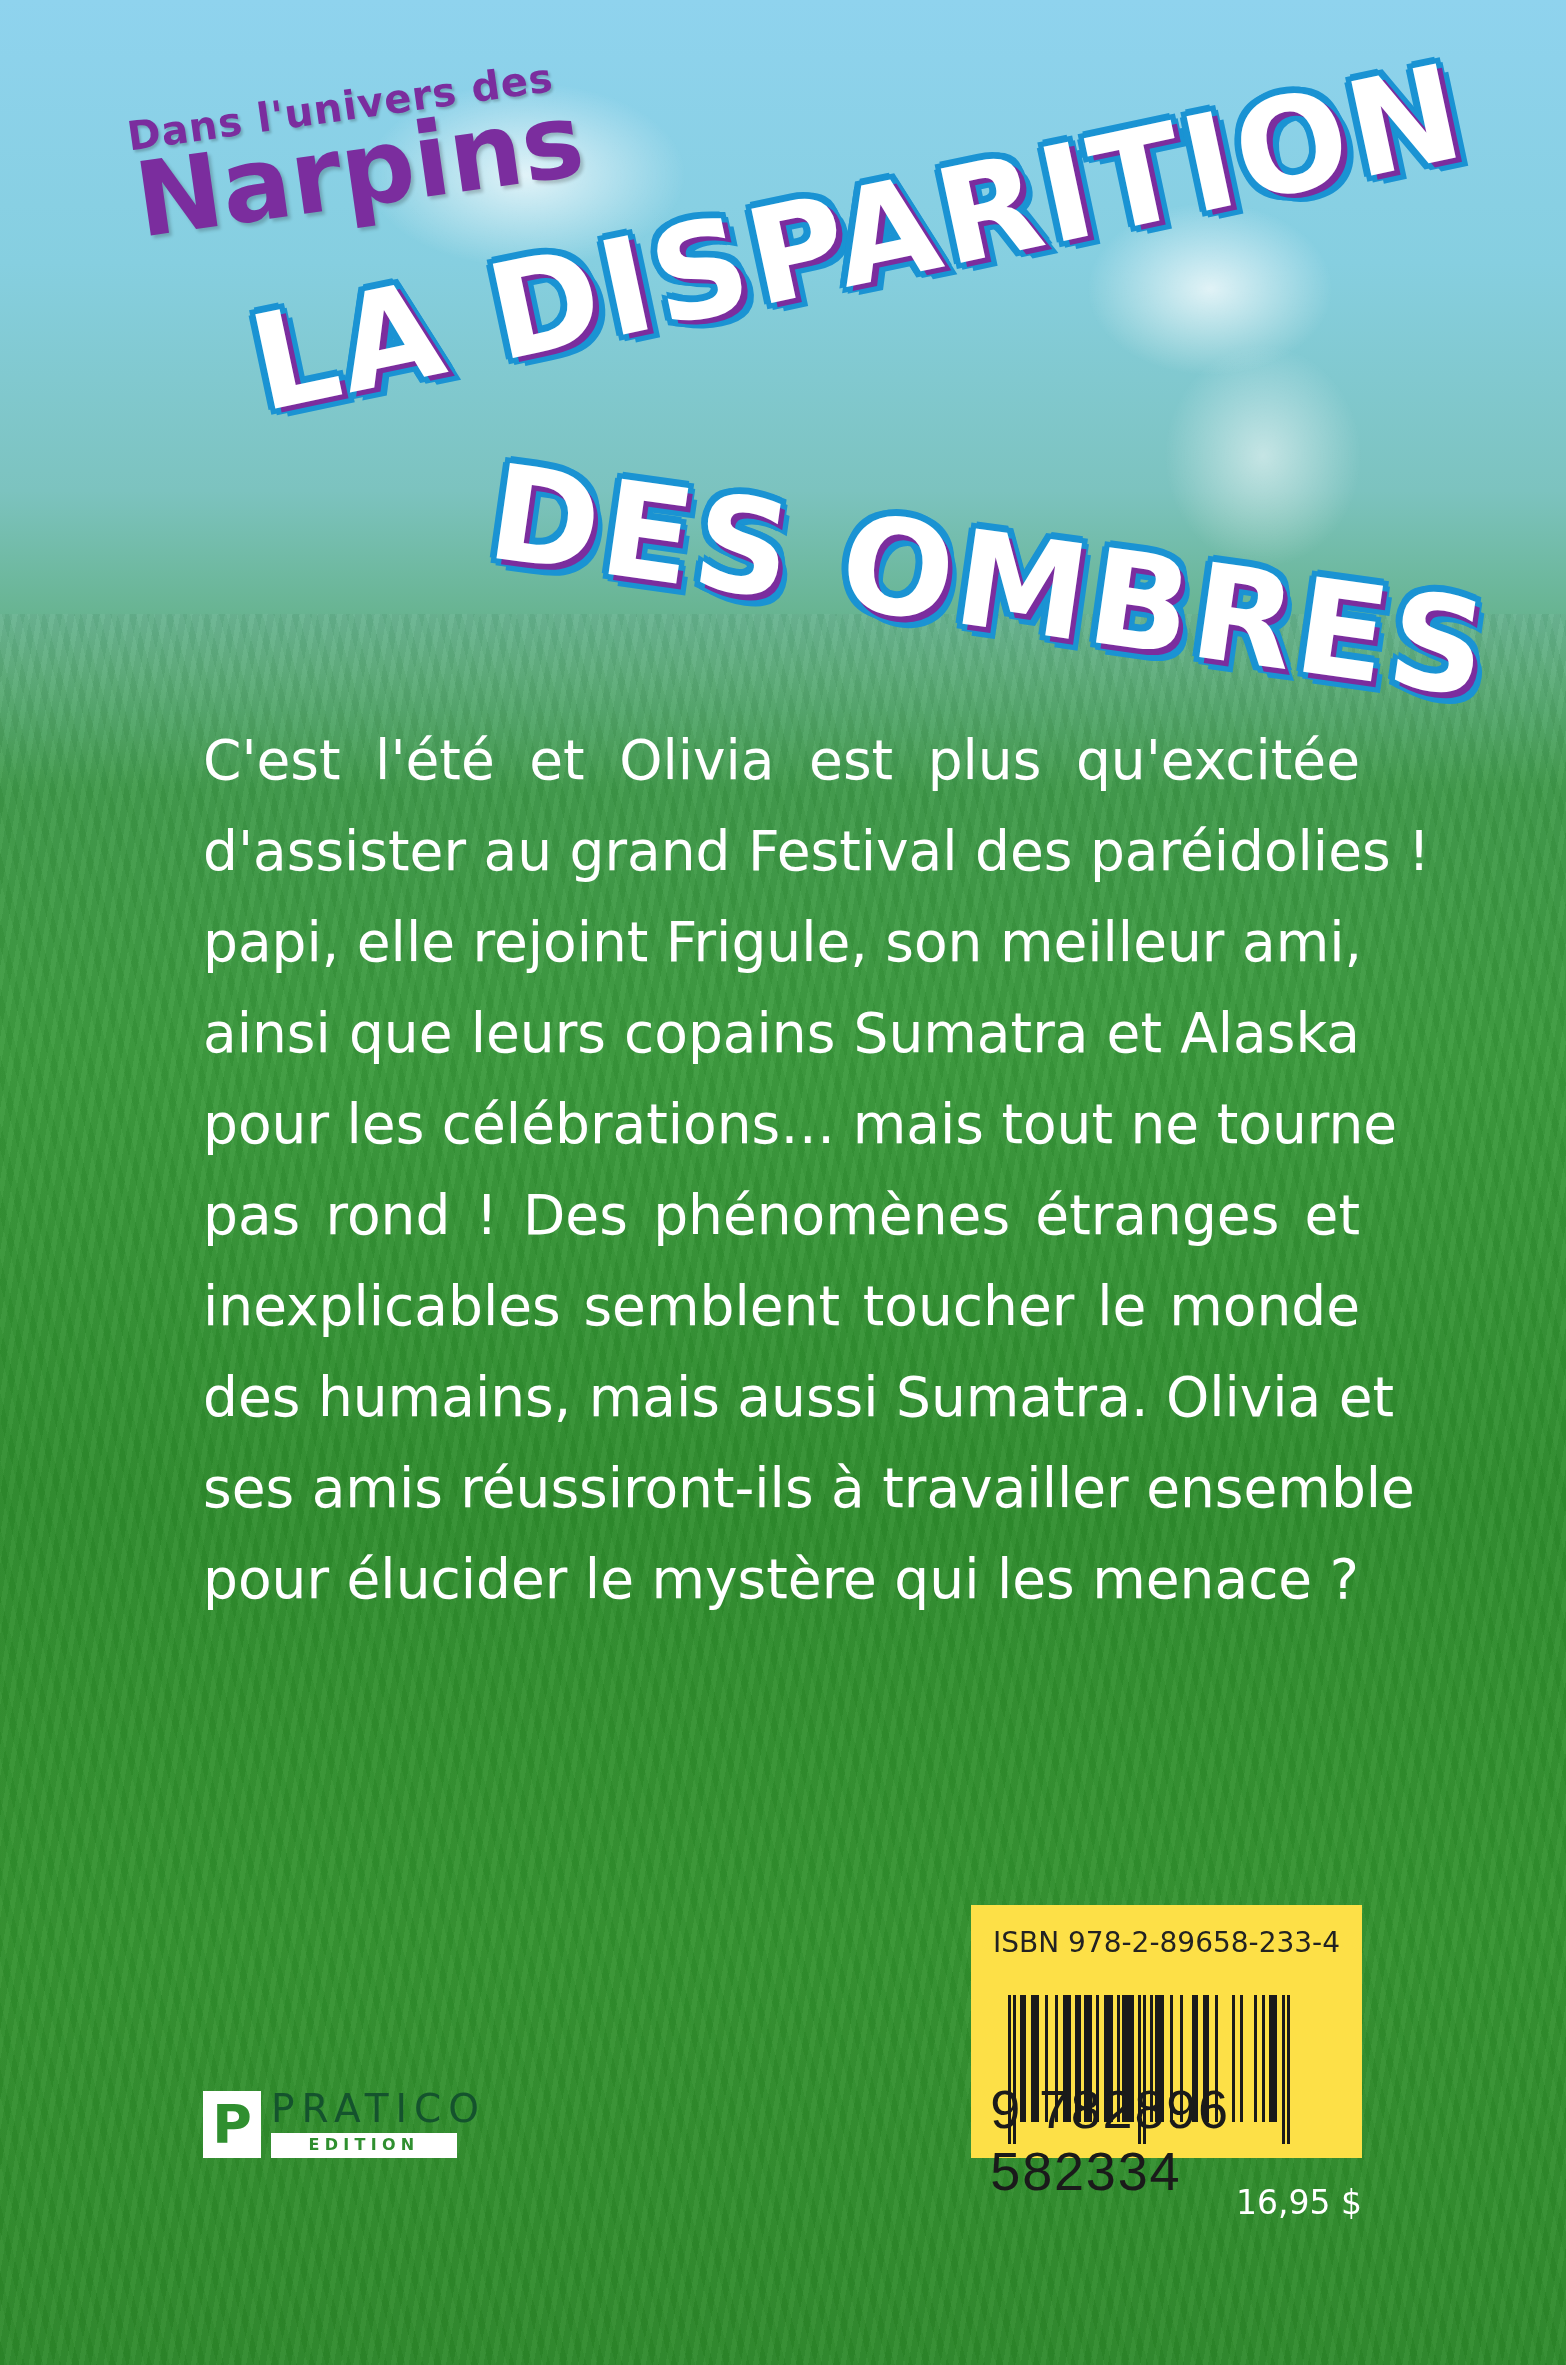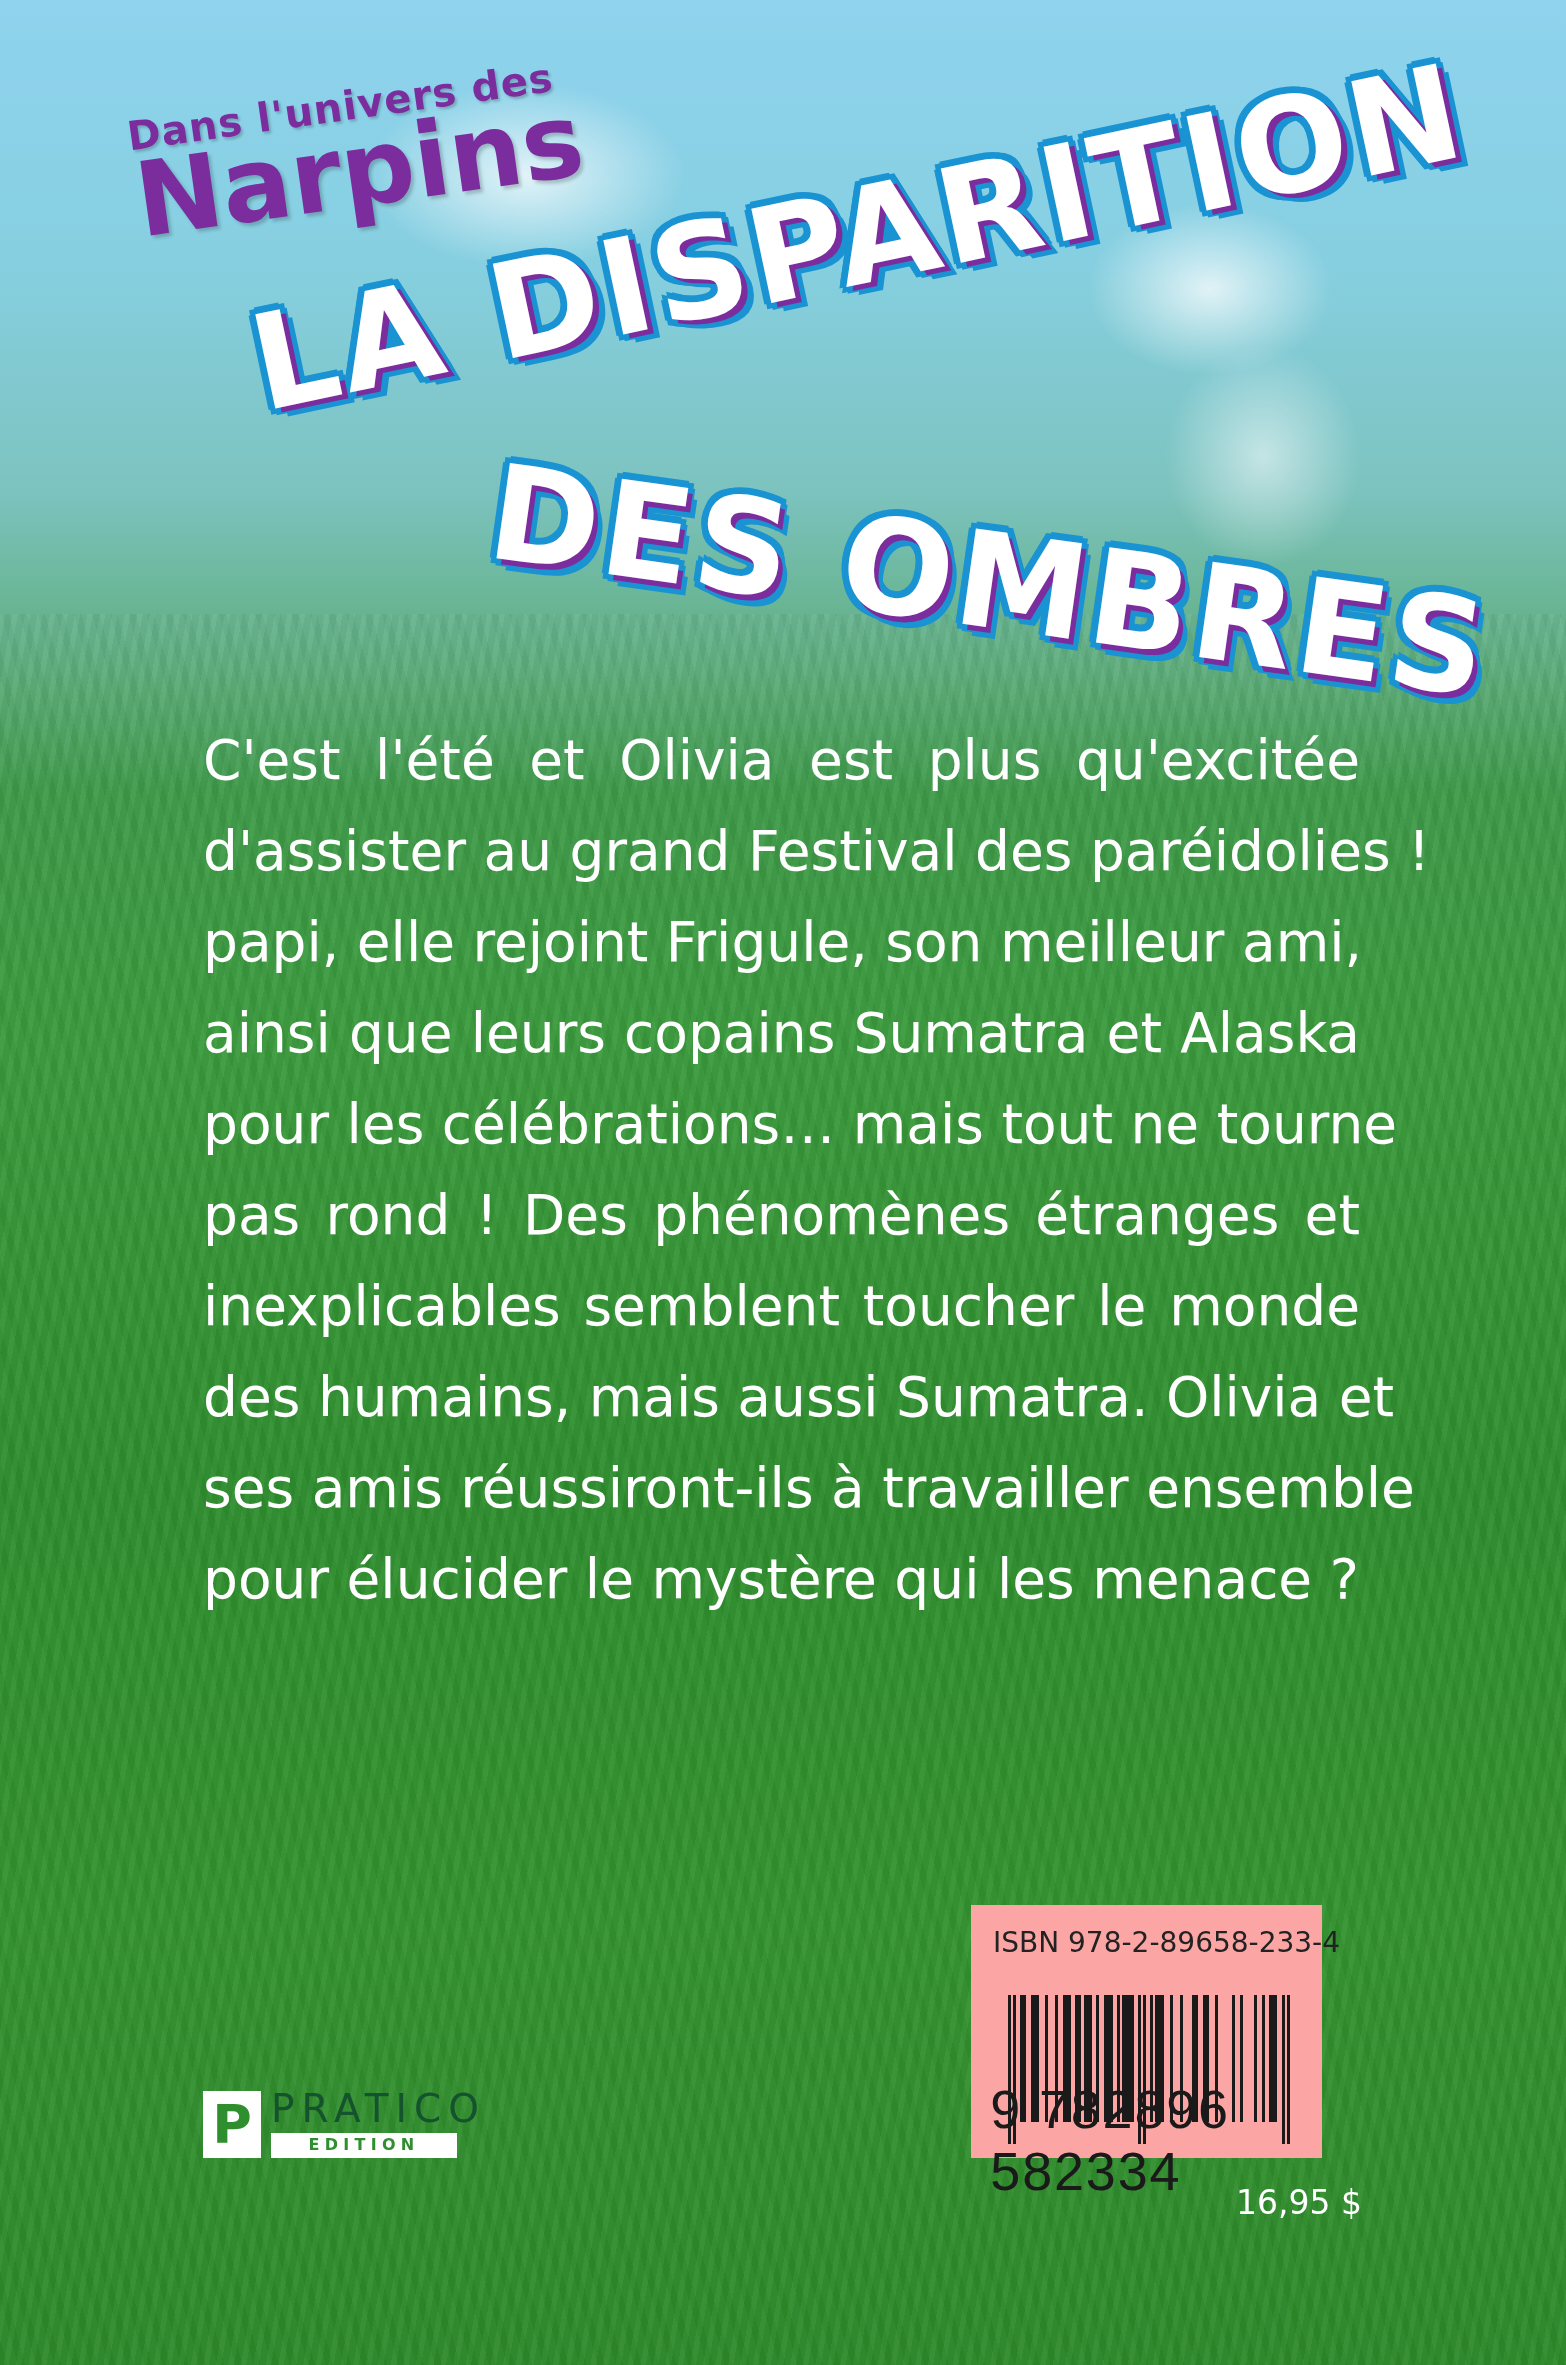--- a/index.html
+++ b/index.html
@@ -32,21 +32,21 @@
   .blurb { position:absolute; left:203px; top:715px; width:1157px; color:#fff;
     font-family:"DejaVu Sans", sans-serif; font-size:55px; line-height:91px; text-align:justify; text-align-last:left; }
   .blurb .line { display:block; text-align:justify; text-align-last:justify; white-space:nowrap; }
   .blurb .line.last { text-align-last:left; }
   .logo { position:absolute; left:203px; top:2091px; width:254px; height:67px; }
   .logo-box { position:absolute; left:0; top:0; width:58px; height:67px; background:#fff; }
   .logo-p { position:absolute; left:0; top:0; width:58px; height:67px; color:#2f8f2f; font-weight:bold; font-size:54px; line-height:67px; text-align:center; font-family:"DejaVu Sans", sans-serif; }
   .logo-name { position:absolute; left:68px; top:-5.3px; color:#14532d; font-size:39px; letter-spacing:7px; font-family:"DejaVu Sans", sans-serif; }
   .logo-band { position:absolute; left:68px; top:42px; width:186px; height:24.6px; background:#fff; }
   .logo-edition { position:absolute; left:0; top:0; width:186px; height:42px; line-height:24.6px; text-align:center; color:#2f8f2f; font-weight:bold; font-size:16px; letter-spacing:5.3px; font-family:"DejaVu Sans", sans-serif; }
-  .barcode-box { position:absolute; left:971px; top:1905px; width:351px; height:253px; background:#fca5a5; }
+  .barcode-box { position:absolute; left:971px; top:1905px; width:391px; height:253px; background:#fde047; }
   .isbn { position:absolute; left:0; top:21px; width:391px; text-align:center; color:#222; font-size:28px; font-family:"DejaVu Sans", sans-serif; }
   .bars { position:absolute; left:37px; top:90px; width:333px; height:140px; }
   .bars span { position:absolute; top:0; background:#1a1a1a; }
   .bc-digits { position:absolute; left:19.3px; top:173px; color:#1a1a1a; font-size:54px; font-family:Liberation Sans, sans-serif; letter-spacing:1.8px; background:transparent; }
   .price { position:absolute; left:1228px; top:2183px; width:134px; text-align:right; color:#fff; font-weight:normal; font-size:33px; font-family:"DejaVu Sans", sans-serif; }
 </style>
 </head>
 <body>
 
 <div class="grass-tex"></div>

